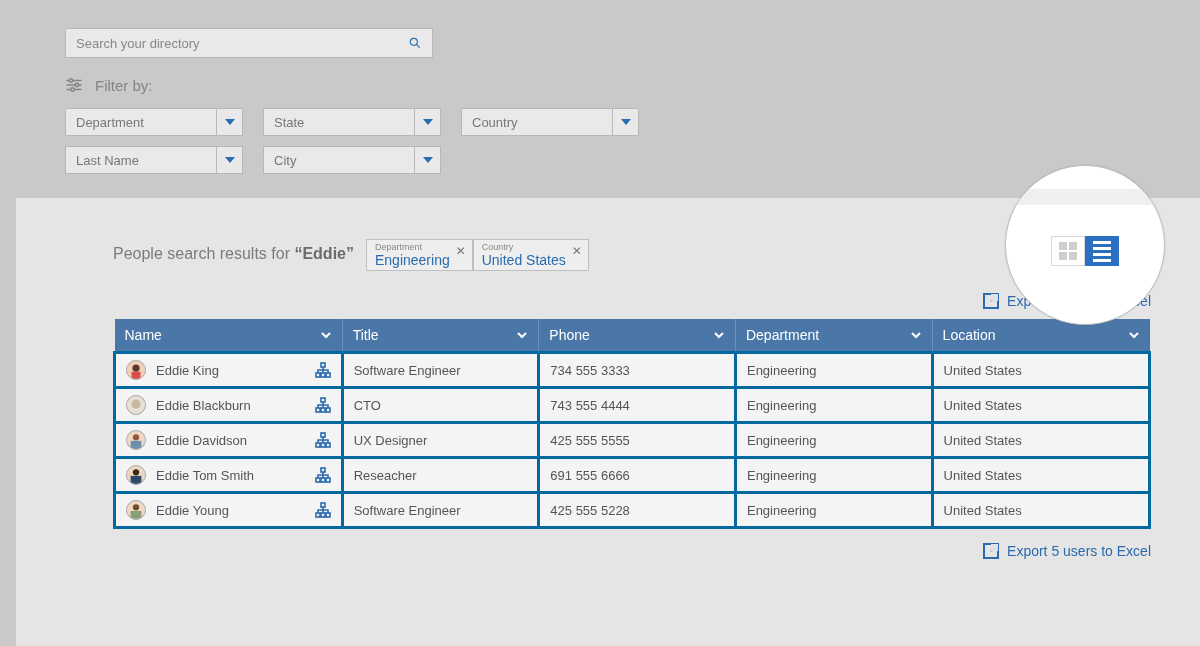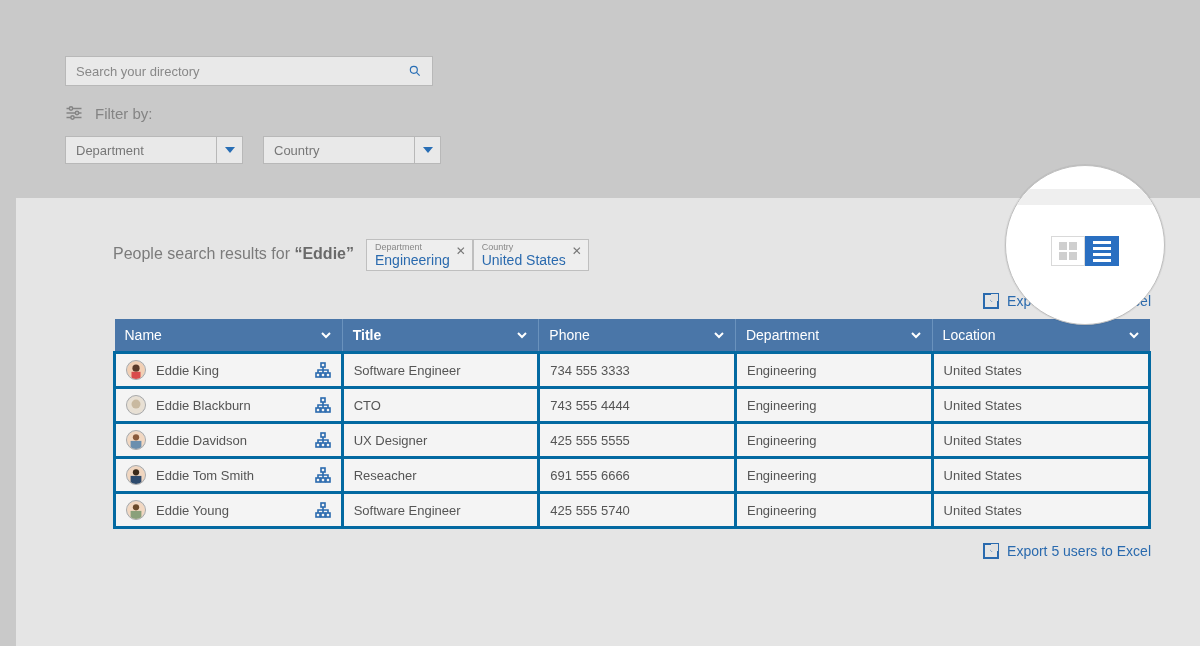--- a/index.html
+++ b/index.html
@@ -1,21 +1,21 @@
 <!DOCTYPE html>
 <html><head>
 <meta charset="utf-8">
 <style>
   * { box-sizing: border-box; margin: 0; padding: 0; }
   html, body { width: 1200px; height: 646px; font-family: "Segoe UI", "Helvetica Neue", Arial, sans-serif; background: #c9c9c9; color: #555; }
   .page { position: relative; width: 1200px; height: 646px; }
 
   
   .top-panel { position: absolute; left: 0; top: 0; width: 100%; padding: 28px 65px 22px 65px; }
-  .search-box { position: relative; width: 368px; height: 30px; background: #e9e9e9; border: 1px solid #b8b8b8; display: flex; align-items: center; padding: 0 10px; margin-top: 28px; }
+  .search-box { position: relative; width: 368px; height: 30px; background: #e9e9e9; border: 1px solid #b8b8b8; display: flex; align-items: center; padding: 0 10px; }
   .search-box input { flex: 1; border: none; background: transparent; outline: none; font-size: 13px; color: #666; }
   .search-box input::placeholder { color: #888; }
   .search-glass { width: 14px; height: 14px; }
 
   .filter-by-row { display: flex; align-items: center; gap: 12px; margin-top: 18px; color: #848484; font-size: 15px; }
   .sliders-icon { width: 18px; height: 18px; }
 
   .filter-fields { margin-top: 14px; display: flex; flex-direction: column; gap: 10px; }
   .filter-row { display: flex; gap: 20px; }
   .filter-select { width: 178px; height: 28px; border: 1px solid #b8b8b8; background: #e9e9e9; display: flex; align-items: center; font-size: 13px; color: #777; position: relative; }
@@ -97,21 +97,41 @@
 
     <div class="filter-fields">
       <div class="filter-row" id="filter-row-1">
           <div class="filter-select">
             <span class="fs-label">Department</span>
             <span class="fs-btn">
               <span class="tri"></span>
             </span>
           </div>
           <div class="filter-select">
+            <span class="fs-label">State</span>
+            <span class="fs-btn">
+              <span class="tri"></span>
+            </span>
+          </div>
+          <div class="filter-select">
             <span class="fs-label">Country</span>
+            <span class="fs-btn">
+              <span class="tri"></span>
+            </span>
+          </div>
+        </div>
+      <div class="filter-row" id="filter-row-2">
+          <div class="filter-select">
+            <span class="fs-label">Last Name</span>
+            <span class="fs-btn">
+              <span class="tri"></span>
+            </span>
+          </div>
+          <div class="filter-select">
+            <span class="fs-label">City</span>
             <span class="fs-btn">
               <span class="tri"></span>
             </span>
           </div>
         </div>
     </div>
   </div>
 
   <div class="results-panel">
     <div class="results-header">
@@ -139,21 +159,21 @@
         <span>Export 5 users to Excel</span>
       </span>
     </div>
 
     <table class="tbl">
       <thead>
           <tr id="thead-row">
             <th style="width: 22%;"><span>Name</span><svg class="th-chevron" width="12" height="12" viewBox="0 0 12 12" fill="none" stroke="#fff" stroke-width="2">
                 <polyline points="2,4 6,8 10,4"></polyline>
               </svg></th>
-            <th style="width: 19%; font-weight: bold;"><span>Title</span><svg class="th-chevron" width="12" height="12" viewBox="0 0 12 12" fill="none" stroke="#fff" stroke-width="2">
+            <th style="width: 19%;"><span>Title</span><svg class="th-chevron" width="12" height="12" viewBox="0 0 12 12" fill="none" stroke="#fff" stroke-width="2">
                 <polyline points="2,4 6,8 10,4"></polyline>
               </svg></th>
             <th style="width: 19%;"><span>Phone</span><svg class="th-chevron" width="12" height="12" viewBox="0 0 12 12" fill="none" stroke="#fff" stroke-width="2">
                 <polyline points="2,4 6,8 10,4"></polyline>
               </svg></th>
             <th style="width: 19%;"><span>Department</span><svg class="th-chevron" width="12" height="12" viewBox="0 0 12 12" fill="none" stroke="#fff" stroke-width="2">
                 <polyline points="2,4 6,8 10,4"></polyline>
               </svg></th>
             <th style="width: 21%;"><span>Location</span><svg class="th-chevron" width="12" height="12" viewBox="0 0 12 12" fill="none" stroke="#fff" stroke-width="2">
                 <polyline points="2,4 6,8 10,4"></polyline>
@@ -274,21 +294,21 @@
               </div>
               <svg class="org-icon" width="16" height="16" viewBox="0 0 16 16" fill="none" stroke="#2a6aae" stroke-width="1.6">
                 <rect x="6" y="1" width="4" height="4"></rect>
                 <rect x="1" y="11" width="4" height="4"></rect>
                 <rect x="6" y="11" width="4" height="4"></rect>
                 <rect x="11" y="11" width="4" height="4"></rect>
                 <path d="M8 5 V8 M3 11 V8 H13 V11 M8 8 V11"></path>
               </svg>
             </td>
             <td>Software Engineer</td>
-            <td>425 555 5740</td>
+            <td>425 555 5228</td>
             <td>Engineering</td>
             <td>United States</td>
           </tr>
         </tbody>
     </table>
 
     <div class="export-row bottom">
       <span class="export-link">
         <span class="export-icon">
           <svg viewBox="0 0 10 10" stroke="#2a6aae" stroke-width="2" fill="none">

